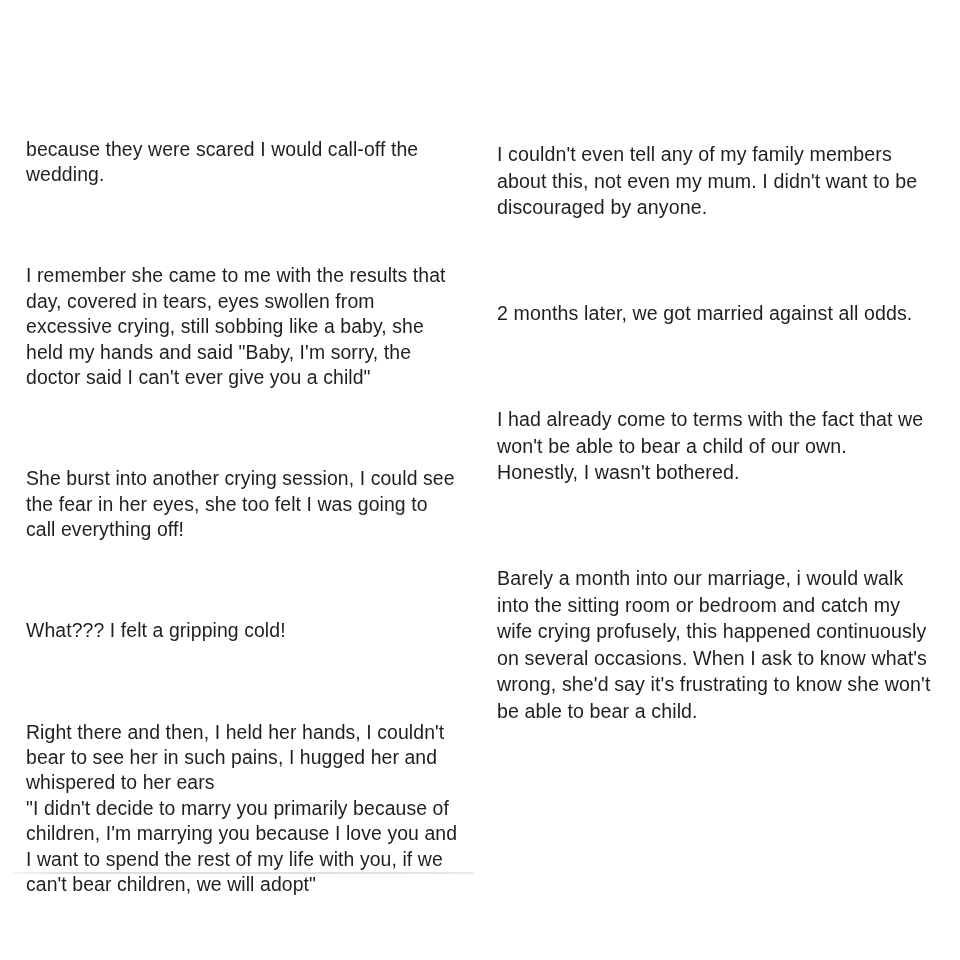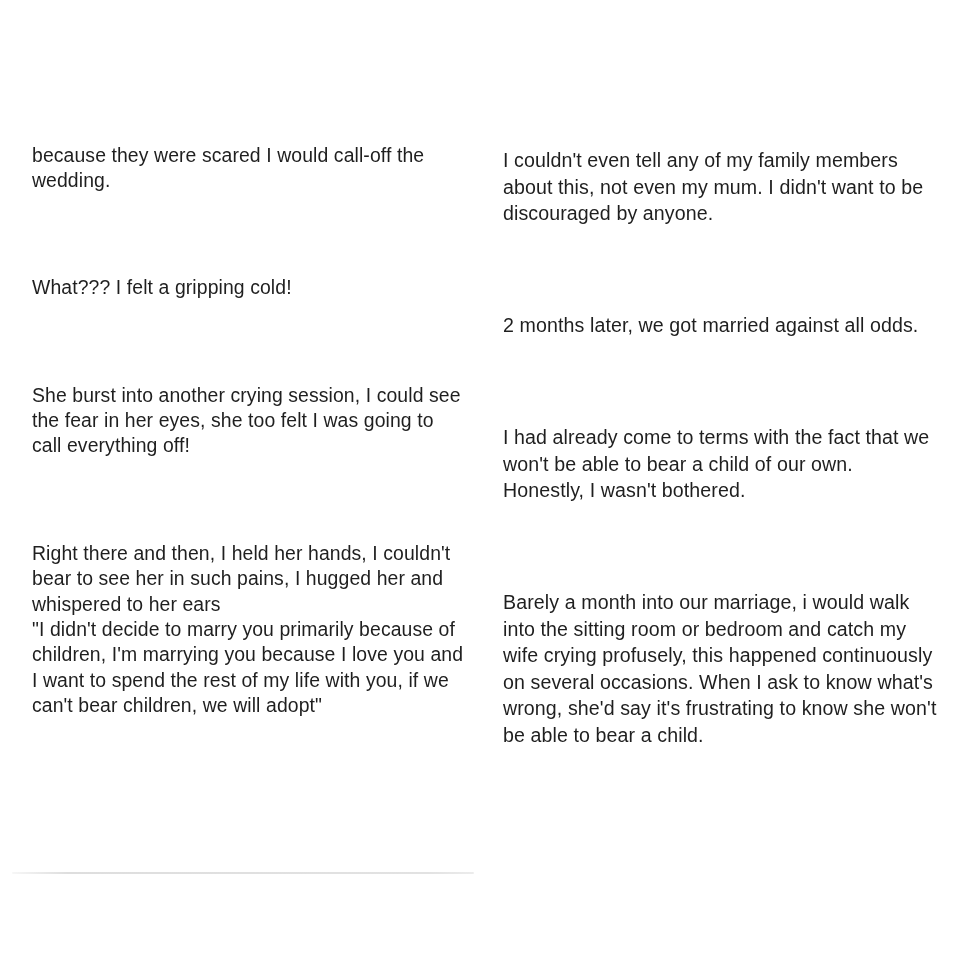--- a/index.html
+++ b/index.html
@@ -18,21 +18,21 @@
   .page {
     position: absolute;
     inset: 0;
     background: #ffffff;
   }
   .text-col {
     position: absolute;
     white-space: pre;
   }
   .text-col p {
-    margin: 6px;
+    margin: 0;
     white-space: pre;
     letter-spacing: 0.1px;
   }
   .col-left {
     left: 26px;
     top: 86px;
     width: 452px;
     font-size: 19.4px;
     line-height: 25.4px;
   }
@@ -56,24 +56,29 @@
   }
 </style>
 </head>
 <body>
 
 <div class="page">
 
   <div class="text-col col-left">
     <p>because they were scared I would call-off the
 wedding.</p>
-    <p>What??? I felt a gripping cold!</p>
+    <p>I remember she came to me with the results that
+day, covered in tears, eyes swollen from
+excessive crying, still sobbing like a baby, she
+held my hands and said "Baby, I'm sorry, the
+doctor said I can't ever give you a child"</p>
     <p>She burst into another crying session, I could see
 the fear in her eyes, she too felt I was going to
 call everything off!</p>
+    <p>What??? I felt a gripping cold!</p>
     <p>Right there and then, I held her hands, I couldn't
 bear to see her in such pains, I hugged her and
 whispered to her ears
 "I didn't decide to marry you primarily because of
 children, I'm marrying you because I love you and
 I want to spend the rest of my life with you, if we
 can't bear children, we will adopt"</p>
     
     
   </div>

